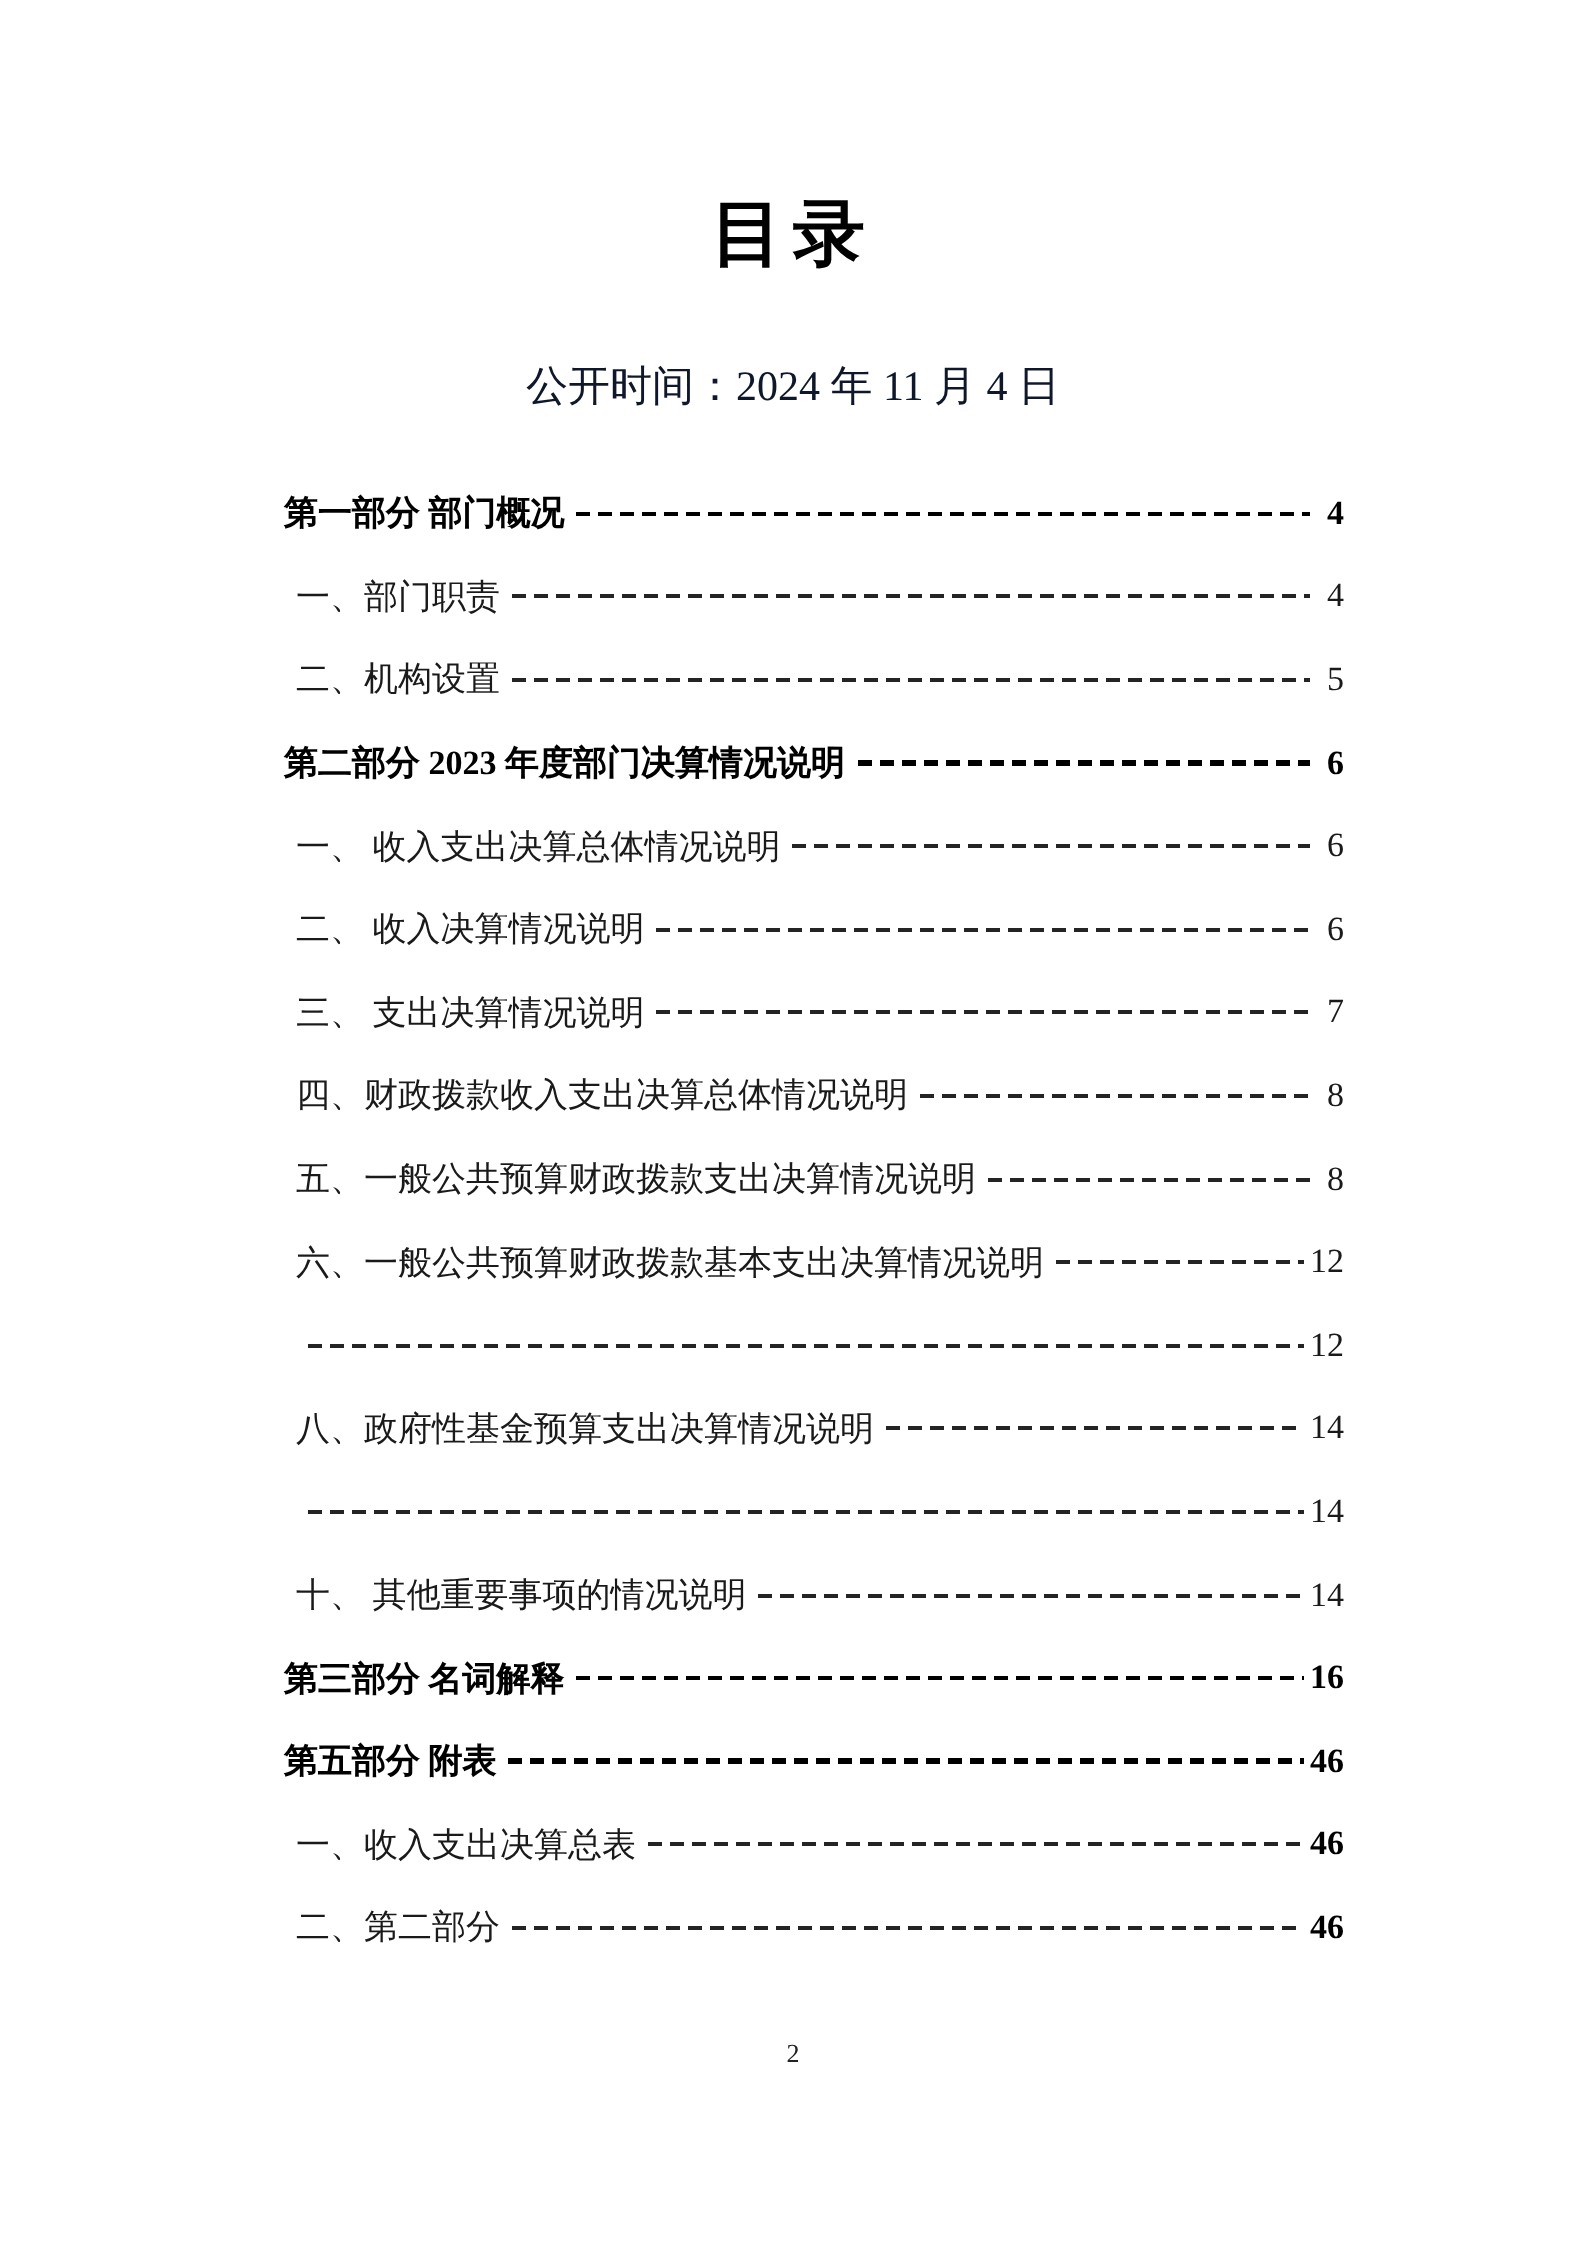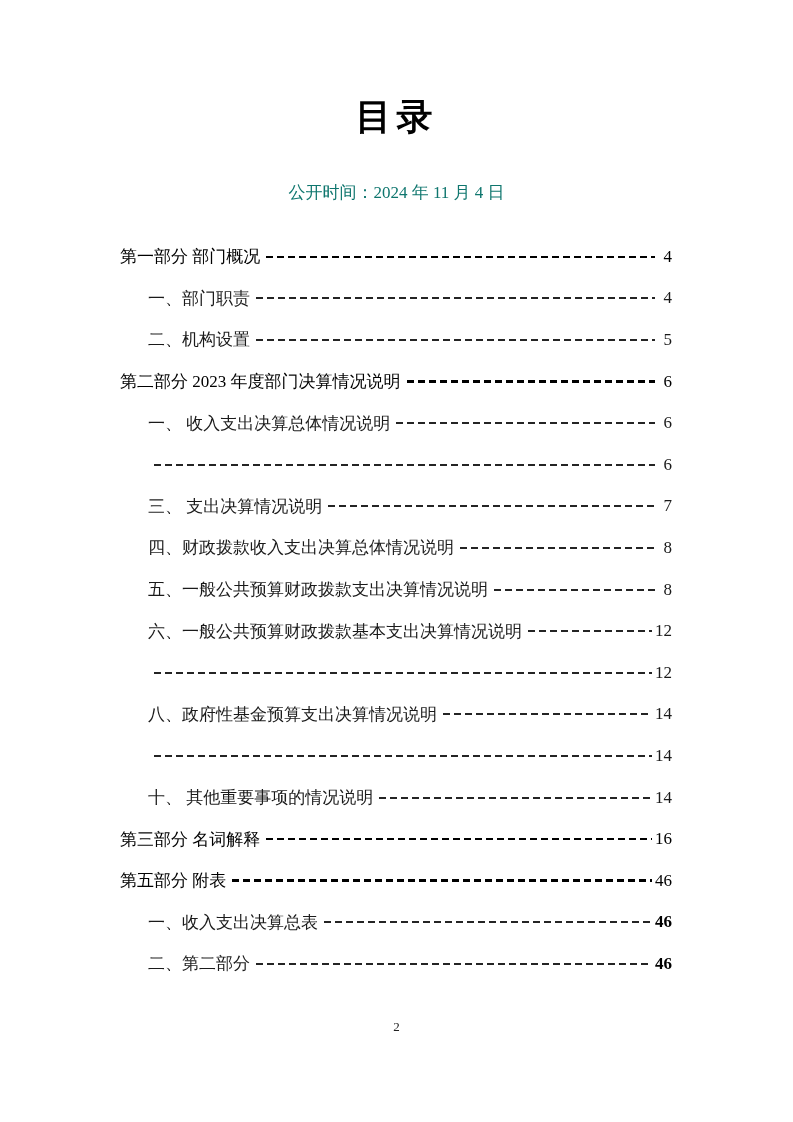--- a/index.html
+++ b/index.html
@@ -19,38 +19,38 @@
     text-align: center;
     font-size: 36px;
     line-height: 46px;
     font-weight: bold;
     letter-spacing: 5px;
     color: #000;
   }
   .pub-date {
     margin-top: 42px;
     text-align: center;
-    font-size: 17px;
+    font-size: 21px;
     line-height: 22px;
-    color: #0f766e;
+    color: #0f172a;
   }
   .toc {
     position: absolute;
     left: 120px;
     right: 121px;
     top: 236px;
   }
   .toc-row {
     display: flex;
     align-items: center;
     height: 41.6px;
     font-size: 17px;
     white-space: nowrap;
   }
-  .toc-row.l1 { font-weight: normal; color: #000; }
+  .toc-row.l1 { font-weight: bold; color: #000; margin-left: 22px; }
   .toc-row.l2 { padding-left: 28px; }
   .toc-label { flex: 0 0 auto; }
   .leader {
     flex: 1 1 auto;
     height: 2px;
     margin: 0 3px 0 6px;
     background-image: repeating-linear-gradient(to right, #242424 0px, #242424 7px, transparent 7px, transparent 11px);
   }
   .l1 .leader {
     height: 2.5px;
@@ -107,20 +107,21 @@
       <span class="toc-page">6</span>
     </div>
 
     <div class="toc-row l2">
       <span class="toc-label">一、 收入支出决算总体情况说明</span>
       <span class="leader"></span>
       <span class="toc-page">6</span>
     </div>
 
     <div class="toc-row l2">
+      <span class="toc-label">二、 收入决算情况说明</span>
       <span class="leader"></span>
       <span class="toc-page">6</span>
     </div>
 
     <div class="toc-row l2">
       <span class="toc-label">三、 支出决算情况说明</span>
       <span class="leader"></span>
       <span class="toc-page">7</span>
     </div>
 

